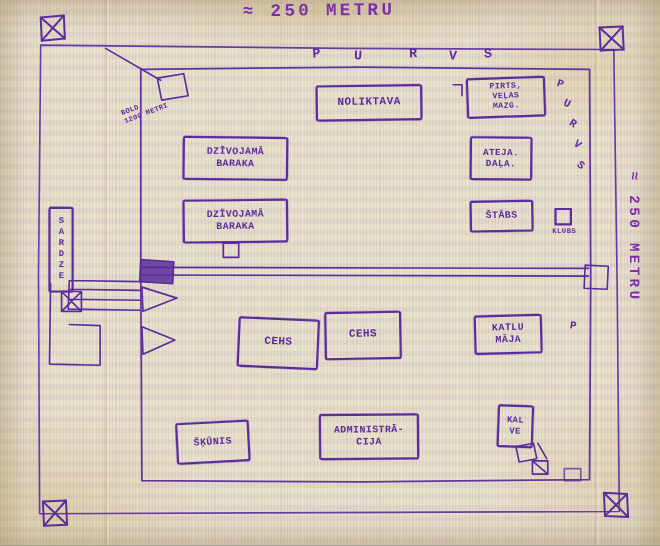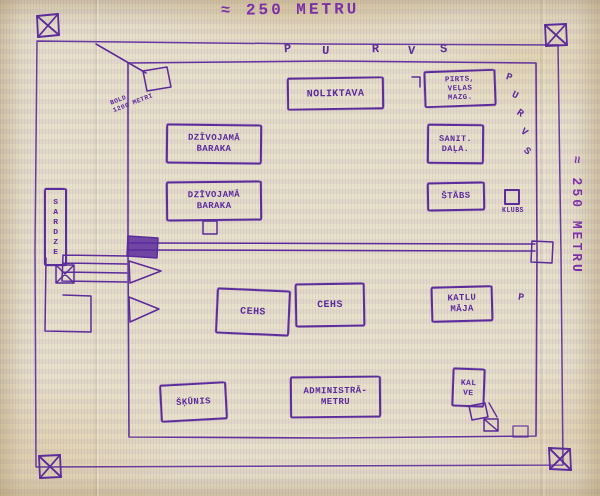--- a/index.html
+++ b/index.html
@@ -180,32 +180,32 @@
 
   <div class="note" style="left:110px;top:88px;transform:rotate(-21deg)">BOLD
 1200 METRI</div>
 
   <div class="bld" style="left:287px;top:77px;width:93px;height:29px;--r:-0.8deg;font-size:10px">NOLIKTAVA</div>
   <div class="bld" style="left:424px;top:70px;width:68px;height:33px;--r:-2deg;font-size:7.5px">PIRTS,
 VEĻAS
 MAZG.</div>
   <div class="bld" style="left:166px;top:124px;width:92px;height:36px;--r:0.6deg">DZĪVOJAMĀ
 BARAKA</div>
-  <div class="bld" style="left:427px;top:124px;width:53px;height:36px;--r:0.5deg;font-size:8.5px">SANIT.
+  <div class="bld" style="left:427px;top:124px;width:53px;height:36px;--r:0.5deg;font-size:8.5px">ATEJA.
 DAĻA.</div>
   <div class="bld" style="left:166px;top:181px;width:92px;height:36px;--r:-0.6deg">DZĪVOJAMĀ
 BARAKA</div>
   <div class="bld" style="left:427px;top:182px;width:54px;height:25px;--r:-1deg">ŠTĀBS</div>
   <div class="sublabel" style="left:495px;top:207px;width:36px">KLUBS</div>
 
   <div class="bld vert" style="left:44px;top:188px;width:19px;height:70px;--r:0deg">SARDZE</div>
 
   <div class="bld" style="left:216px;top:289px;width:70px;height:42px;--r:2.5deg;font-size:10px">CEHS</div>
   <div class="bld" style="left:295px;top:283px;width:66px;height:40px;--r:-1deg;font-size:10px">CEHS</div>
   <div class="bld" style="left:431px;top:286px;width:58px;height:32px;--r:-1.5deg">KATLU
 MĀJA</div>
   <div class="bld" style="left:160px;top:383px;width:63px;height:34px;--r:-3deg">ŠĶŪNIS</div>
   <div class="bld" style="left:290px;top:376px;width:87px;height:38px;--r:-0.5deg">ADMINISTRĀ-
-METRU</div>
+CIJA</div>
   <div class="bld" style="left:452px;top:368px;width:29px;height:35px;--r:2deg;font-size:8px">KAL
 VE</div>
 
 </div>
 
 </body></html>

